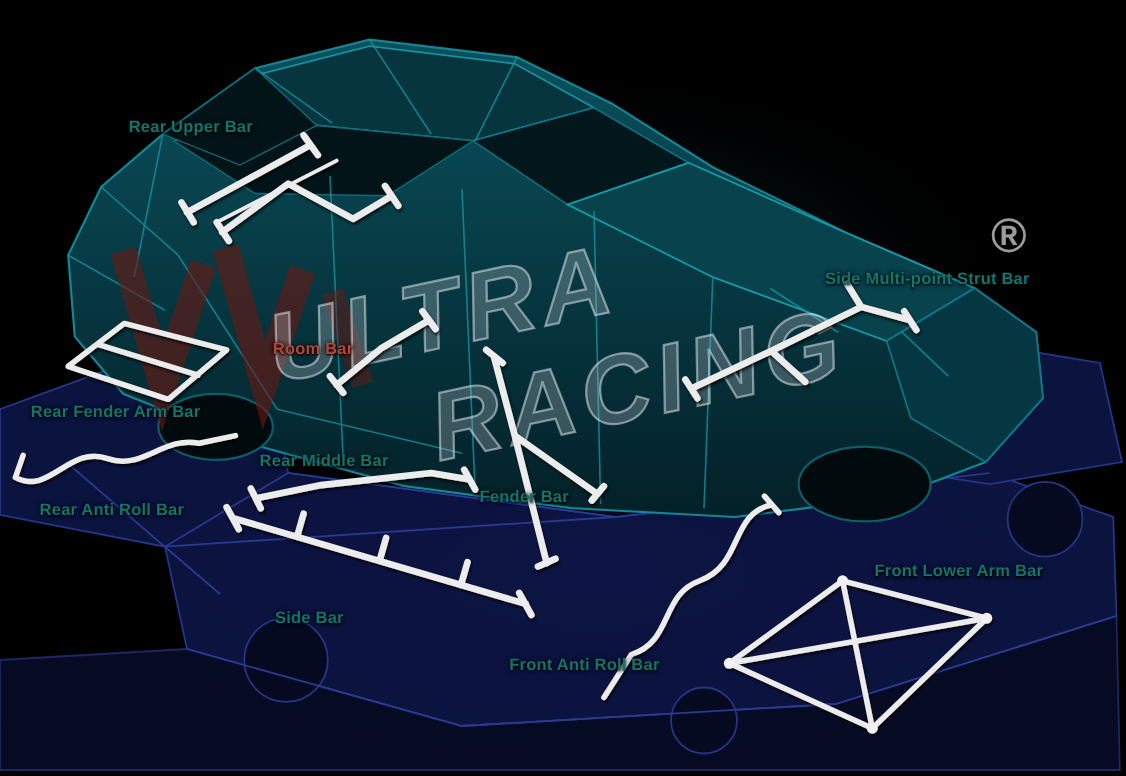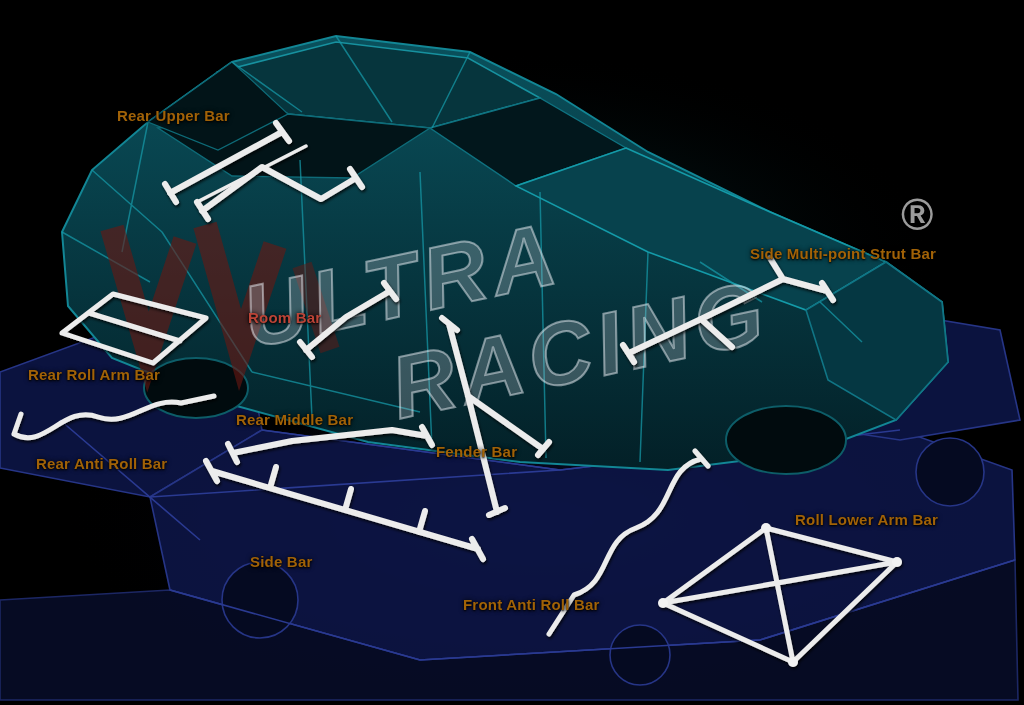--- a/index.html
+++ b/index.html
@@ -4,21 +4,21 @@
 <style>
   * { margin:0; padding:0; box-sizing:border-box; }
   html,body { background:#000; }
   body { width:1024px; height:705px; overflow:hidden; }
   #stage {
     position:relative; width:1024px; height:705px; background:#000;
     font-family:"Liberation Sans", sans-serif;
   }
   #car-svg { position:absolute; left:0; top:0; width:1024px; height:705px; }
   .part-label {
-    position:absolute; font-weight:bold; font-size:15px; color:#a16207;
+    position:absolute; font-weight:bold; font-size:15px; color:#0f766e;
     white-space:nowrap; letter-spacing:.2px;
     text-shadow:0 1px 2px #000, 0 0 5px #000;
     z-index:5;
   }
   .part-label.red { color:#bb4437; }
   #reg-mark {
     position:absolute; left:901px; top:193px; font-size:44px; line-height:1;
     color:#9b9b9b; font-weight:bold; z-index:6;
     text-shadow:0 1px 2px #000;
   }
@@ -110,23 +110,23 @@
           <circle cx="766" cy="528" r="5"></circle>
         <circle cx="897" cy="562" r="5"></circle>
           <circle cx="793" cy="662" r="5"></circle>
       </g>
       <path d="M 629,353 L 701,319 L 783,279 L 827,291 M 701,319 L 732,347 M 783,279 L 770,258 M 623,345 L 634,362 M 822,283 L 833,300"></path>
     </g>
   </svg>
 
   <div class="part-label" style="left:117px; top:107px;">Rear Upper Bar</div>
   <div class="part-label red" style="left:248px; top:309px;">Room Bar</div>
-  <div class="part-label" style="left:28px;  top:366px;">Rear Roll Arm Bar</div>
+  <div class="part-label" style="left:28px;  top:366px;">Rear Fender Arm Bar</div>
   <div class="part-label" style="left:36px;  top:455px;">Rear Anti Roll Bar</div>
   <div class="part-label" style="left:236px; top:411px;">Rear Middle Bar</div>
   <div class="part-label" style="left:413px; top:443px;padding-left:23px;">Fender Bar</div>
   <div class="part-label" style="left:250px; top:553px;">Side Bar</div>
   <div class="part-label" style="left:463px; top:596px;">Front Anti Roll Bar</div>
-  <div class="part-label" style="left:795px; top:511px;">Roll Lower Arm Bar</div>
+  <div class="part-label" style="left:795px; top:511px;">Front Lower Arm Bar</div>
   <div class="part-label" style="left:750px; top:245px;">Side Multi-point Strut Bar</div>
 
   <div id="reg-mark">®</div>
 </div>
 
 </body></html>

